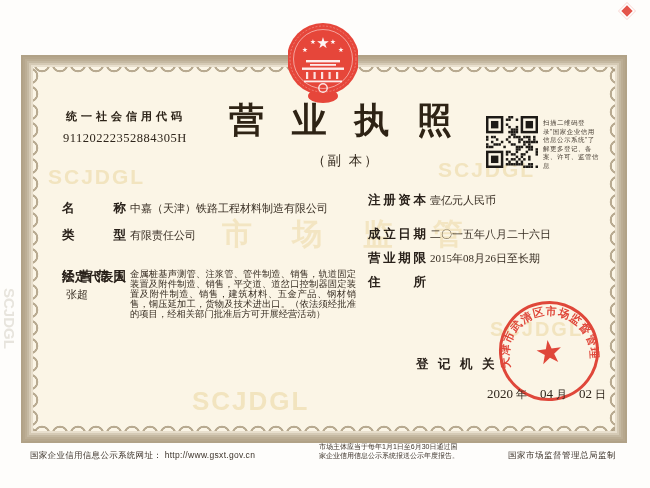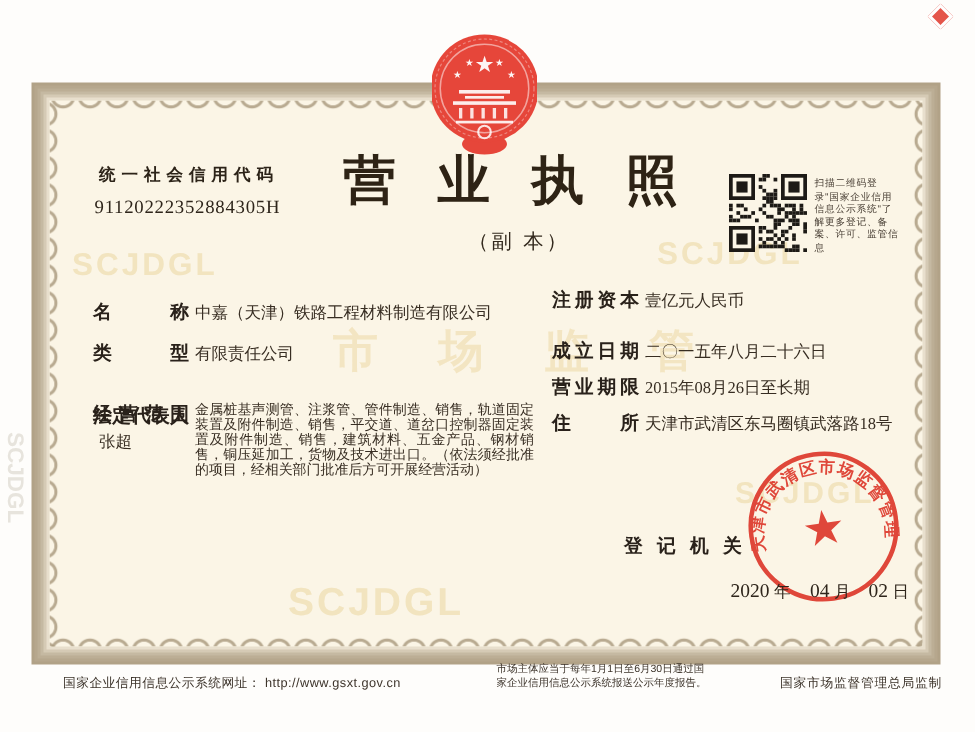--- a/index.html
+++ b/index.html
@@ -56,21 +56,21 @@
   .fvalue{font-family:"Liberation Serif","DejaVu Serif",serif;font-size:11px;color:#372d22;margin-left:4px;padding-top:1px;}
   .scope .fvalue{font-size:9.3px;line-height:10px;width:226px;text-align:justify;}
   
   .authority{position:absolute;left:416px;top:356px;font-size:12.5px;font-weight:bold;letter-spacing:3px;color:#29211a;}
   .stamp{position:absolute;left:497px;top:299px;width:104px;height:104px;transform:rotate(-8deg);opacity:.9;}
   .date-row{position:absolute;left:487px;top:386px;display:flex;align-items:center;color:#2e251b;}
   .date-num{font-family:"Liberation Serif","DejaVu Serif",serif;font-size:13px;}
   .date-unit{font-size:11px;margin-left:3px;}
   .dgap1{width:13px;}.dgap2{width:12px;}
   
-  .foot{position:absolute;font-size:8.5px;color:#3c332a;margin-left:12px;}
+  .foot{position:absolute;font-size:8.5px;color:#3c332a;}
   .foot-left{left:30px;top:450px;letter-spacing:.3px;}
   .foot-mid{left:319px;top:443px;width:140px;font-size:7px;line-height:8.6px;}
   .foot-right{left:508px;top:450px;letter-spacing:.5px;}
   .corner-mark{position:absolute;left:621px;top:5px;width:12px;height:12px;transform:rotate(45deg);
     background:#e0382c;box-shadow:inset 0 0 0 2px #fff, inset 0 0 0 3px #e0382c;opacity:.85;}
   .emblem{position:absolute;left:288px;top:21px;width:70px;height:84px;}
 </style>
 </head>
 <body>
 
@@ -267,21 +267,20 @@
 <div class="row rcol" style="left:368px;top:226px;">
   <span class="flabel">成立日期</span>
   <span class="fvalue">二〇一五年八月二十六日</span>
 </div>
 <div class="row rcol" style="left:368px;top:250px;">
   <span class="flabel">营业期限</span>
   <span class="fvalue">2015年08月26日至长期</span>
 </div>
 <div class="row rcol" style="left:368px;top:274px;">
   <span class="flabel">住所</span>
-  <span class="fvalue" style="width:196px;">天津市武清区东马圈镇武落路18号</span>
 </div>
 
 <div class="authority">登 记 机 关</div>
 
 <div class="stamp">
   <svg viewBox="0 0 104 104" xmlns="http://www.w3.org/2000/svg" xmlns:xlink="http://www.w3.org/1999/xlink">
     <defs>
       <path id="stamparc" d="M 12,66 A 41,41 0 1 1 92,66" fill="none"></path>
     </defs>
     <circle cx="52" cy="52" r="48.5" fill="none" stroke="#dd3528" stroke-width="3"></circle>

